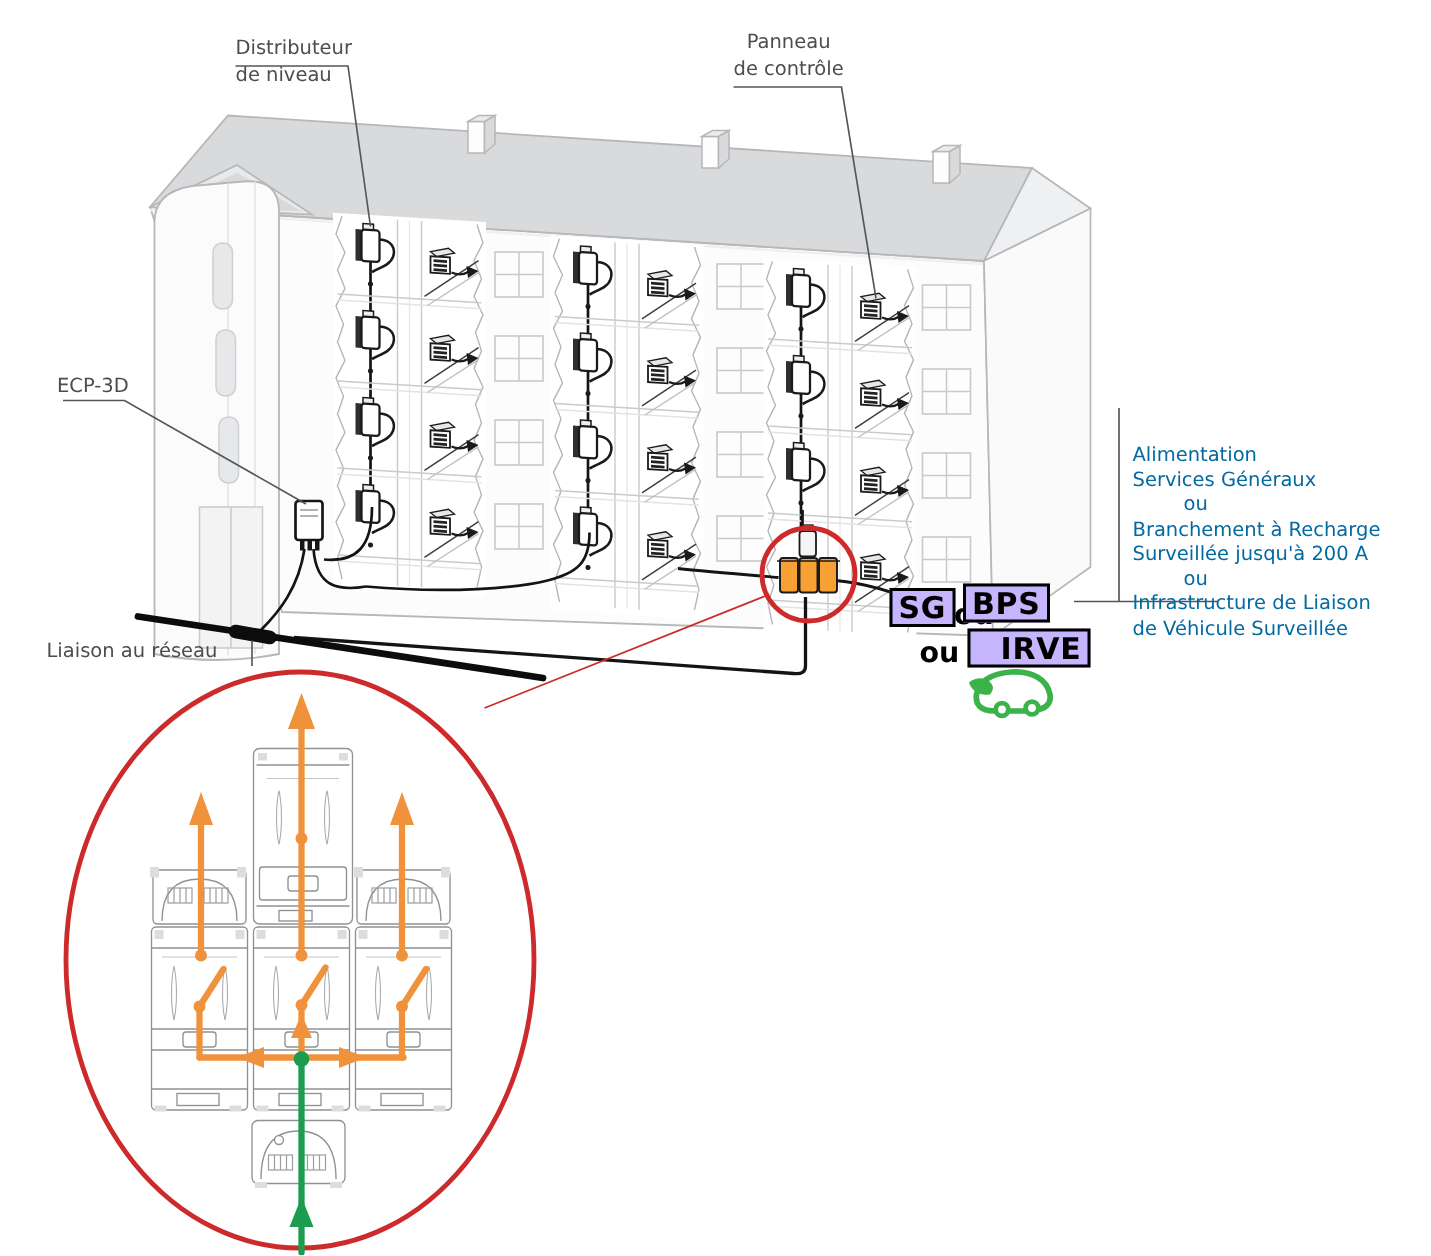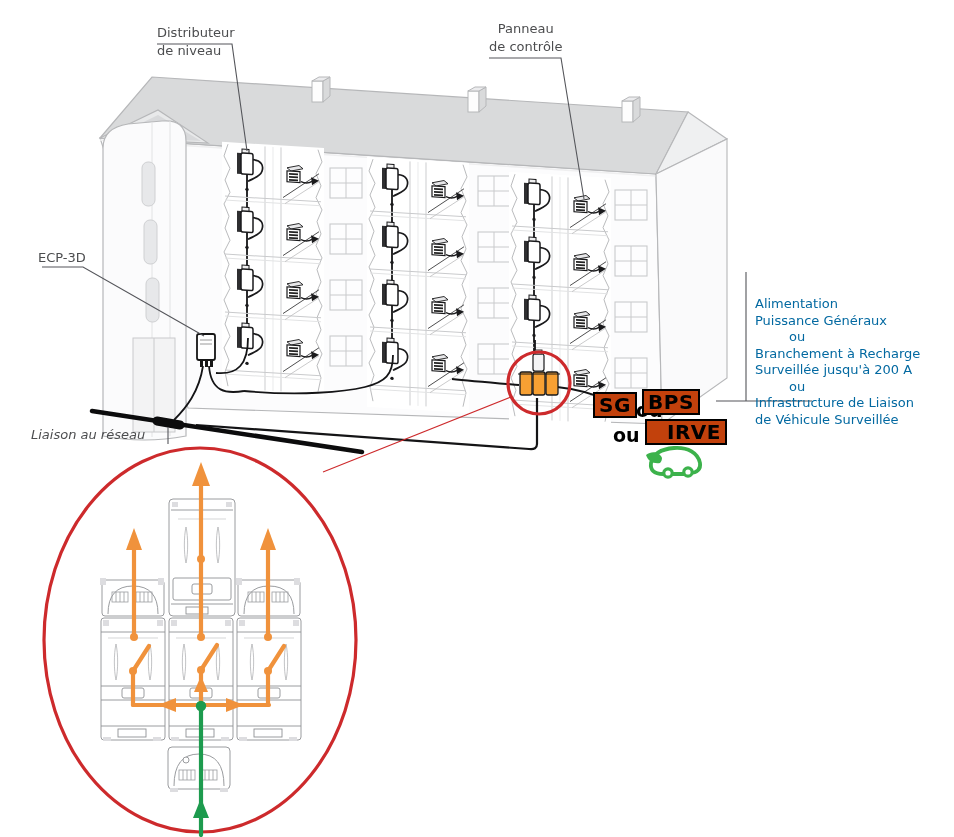--- a/index.html
+++ b/index.html
@@ -3,21 +3,21 @@
 <meta charset="utf-8">
 <style>
   html,body{margin:0;padding:0;background:#fff;}
   #stage{position:relative;width:954px;height:837px;background:#fff;overflow:hidden;
          font-family:"DejaVu Sans","Liberation Sans",sans-serif;}
   svg{position:absolute;left:0;top:0;}
   .lbl{position:absolute;color:#4c4d4f;font-size:13px;line-height:18px;white-space:nowrap;}
   .supply{position:absolute;left:755px;top:270px;color:#0369a1;font-size:13px;line-height:16.5px;margin-top:26px;}
   .supply .ln{display:block;white-space:nowrap;}
   .supply .indent{padding-left:34px;}
-  .badge{position:absolute;border:2.5px solid #000;background:#c2410c;color:#000;
+  .badge{position:absolute;border:2.5px solid #000;background:#c4b5fd;color:#000;
          font-weight:bold;font-size:20px;line-height:22px;padding:0 4px;letter-spacing:0.5px;}
   .ou{position:absolute;color:#000;font-weight:bold;font-size:19px;}
 </style>
 </head>
 <body>
 
 <div id="stage">
 
 <svg width="954" height="837" viewBox="0 0 954 837">
   <defs>
@@ -352,27 +352,27 @@
 
 <div class="lbl" style="left:489px;top:20px;text-align:center;">
   <span>Panneau</span><br>
   <span>de contrôle</span>
 </div>
 
 <div class="lbl" style="left:38px;top:249px;">
   <span>ECP-3D</span>
 </div>
 
-<div class="lbl" style="left:31px;top:426px;font-style:italic;">
+<div class="lbl" style="left:31px;top:426px;">
   <span>Liaison au réseau</span>
 </div>
 
 <div class="supply">
   <span class="ln">Alimentation</span>
-  <span class="ln">Puissance Généraux</span>
+  <span class="ln">Services Généraux</span>
   <span class="ln indent">ou</span>
   <span class="ln">Branchement à Recharge</span>
   <span class="ln">Surveillée jusqu'à 200 A</span>
   <span class="ln indent">ou</span>
   <span class="ln">Infrastructure de Liaison</span>
   <span class="ln">de Véhicule Surveillée</span>
 </div>
 
 <div class="badge" style="left:593px;top:392px;">SG</div>
 <div class="ou" style="left:636px;top:399px;">ou</div>

